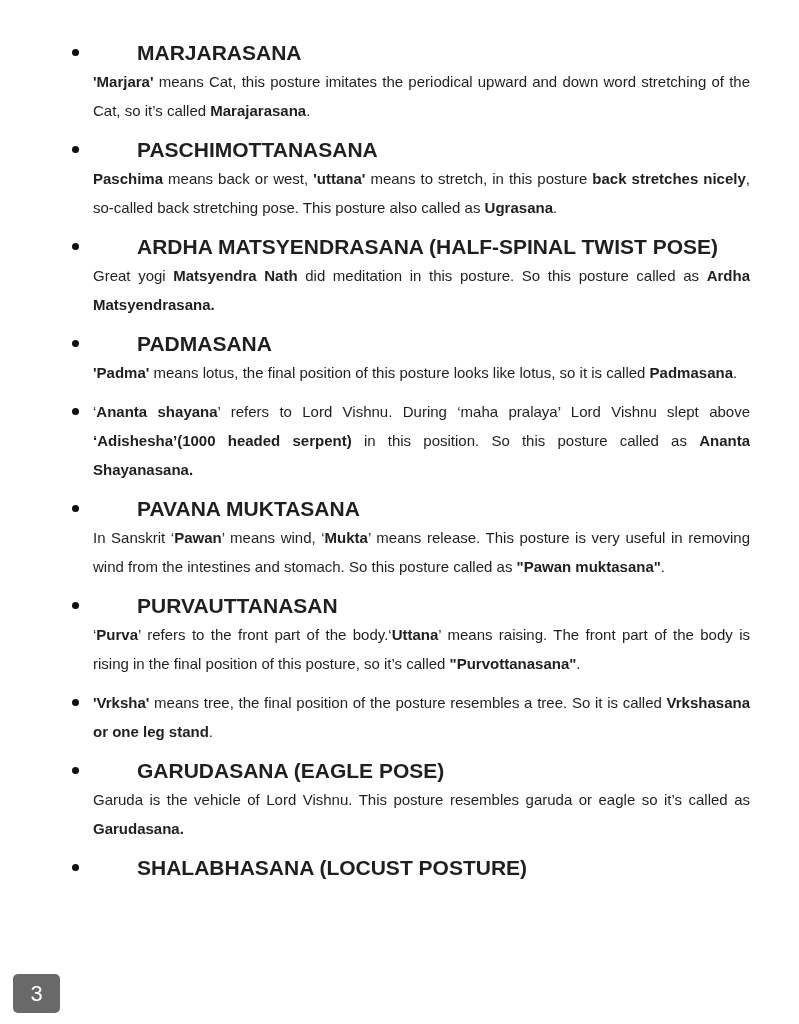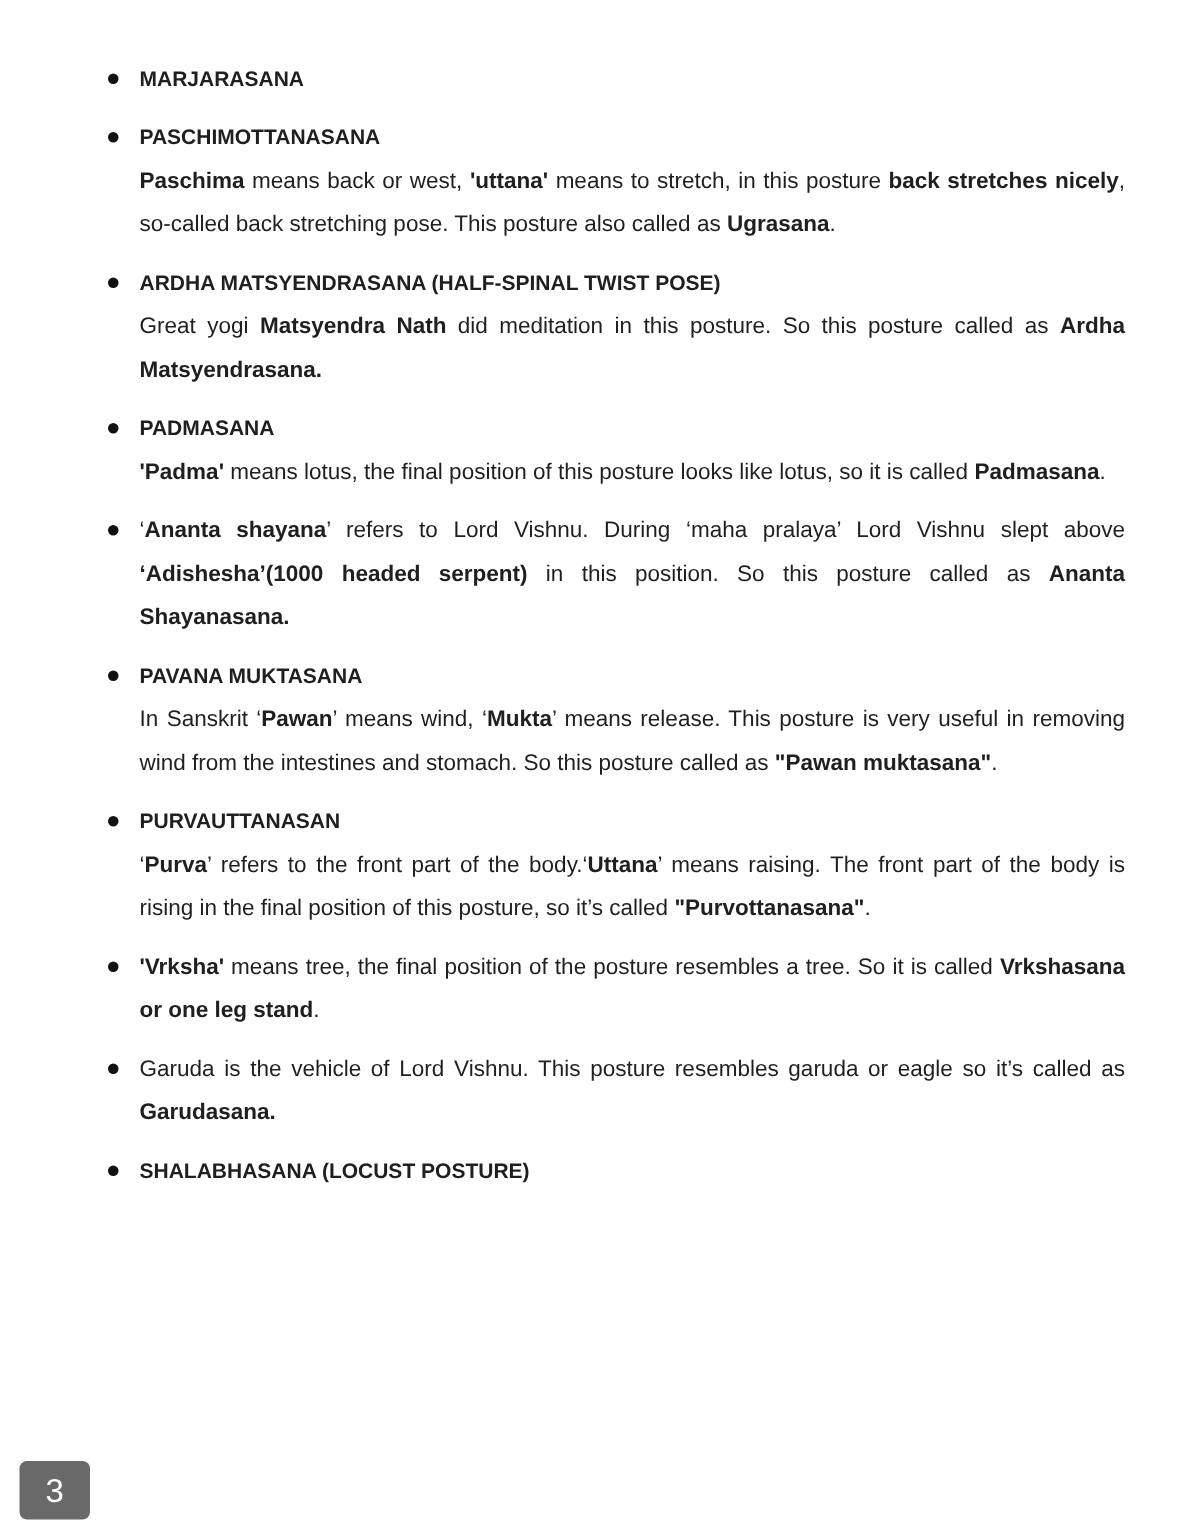--- a/index.html
+++ b/index.html
@@ -32,21 +32,22 @@
     position: absolute;
     left: 0;
     top: 11px;
     width: 7px;
     height: 7px;
     border-radius: 50%;
     background: #111111;
   }
   .heading {
     font-weight: bold;
-    font-size: 14px;
+    font-size: 21px;
+    margin-left: 44px;
   }
   .body {
     margin: 0;
     text-align: justify;
   }
   .b { font-weight: bold; }
   .r { font-weight: normal; }
   .page-badge {
     position: absolute;
     left: 13px;
@@ -61,20 +62,21 @@
   }
 </style>
 </head>
 <body style="color: rgb(31, 31, 31); background: rgb(255, 255, 255);">
 
 <div class="page">
   <ul class="asana-list" id="asana-list">
   <li class="item">
     <span class="bullet"></span>
     <div class="heading">MARJARASANA</div>
+    <p class="body"><span class="b">'Marjara'</span><span class="r"> means Cat, this posture imitates the periodical upward and down word stretching of the Cat, so it’s called </span><span class="b">Marajarasana</span><span class="r">.</span></p>
   </li>
 
   <li class="item">
     <span class="bullet"></span>
     <div class="heading">PASCHIMOTTANASANA</div>
     <p class="body"><span class="b">Paschima</span><span class="r"> means back or west, </span><span class="b">'uttana'</span><span class="r"> means to stretch, in this posture </span><span class="b">back stretches nicely</span><span class="r">, so-called back stretching pose. This posture also called as </span><span class="b">Ugrasana</span><span class="r">.</span></p>
   </li>
 
   <li class="item">
     <span class="bullet"></span>
@@ -105,20 +107,21 @@
     <p class="body"><span class="r">‘</span><span class="b">Purva</span><span class="r">’ refers to the front part of the body.‘</span><span class="b">Uttana</span><span class="r">’ means raising. The front part of the body is rising in the final position of this posture, so it’s called </span><span class="b">"Purvottanasana"</span><span class="r">.</span></p>
   </li>
 
   <li class="item">
     <span class="bullet"></span>
     <p class="body"><span class="b">'Vrksha'</span><span class="r"> means tree, the final position of the posture resembles a tree. So it is called </span><span class="b">Vrkshasana or one leg stand</span><span class="r">.</span></p>
   </li>
 
   <li class="item">
     <span class="bullet"></span>
+    <div class="heading">GARUDASANA (EAGLE POSE)</div>
     <p class="body"><span class="r">Garuda is the vehicle of Lord Vishnu. This posture resembles garuda or eagle so it’s called as </span><span class="b">Garudasana.</span></p>
   </li>
 
   <li class="item">
     <span class="bullet"></span>
     <div class="heading">SHALABHASANA (LOCUST POSTURE)</div>
   </li>
 </ul>
   <div class="page-badge" id="page-badge" style="background: rgb(105, 105, 105); color: rgb(255, 255, 255);">
     <span>3</span>

